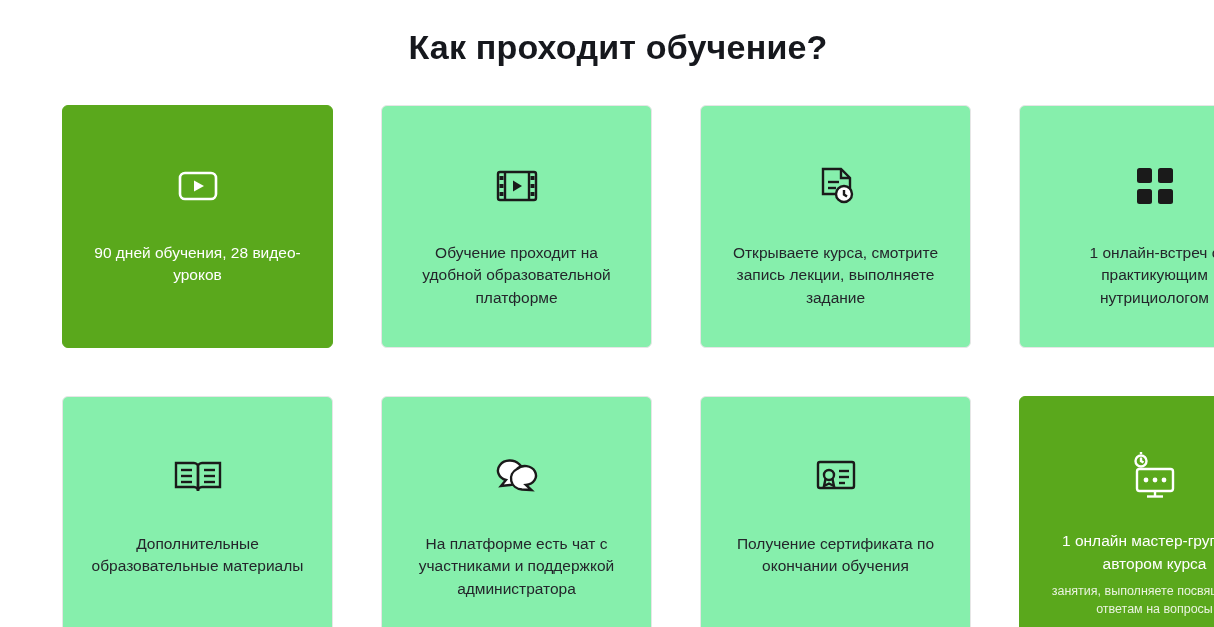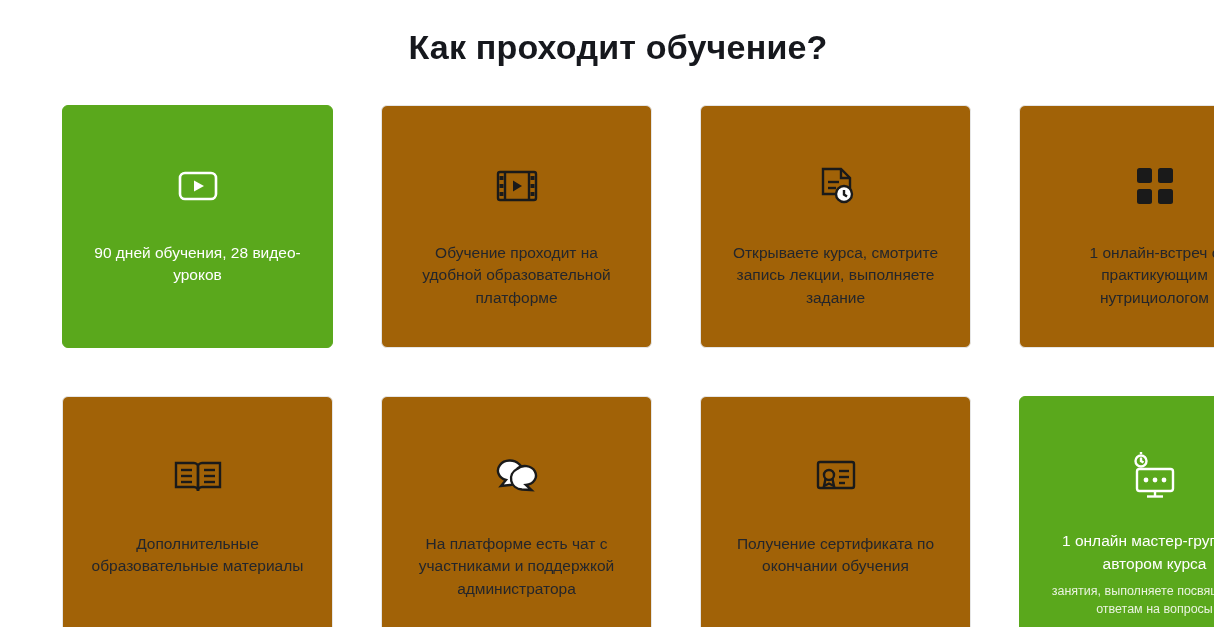--- a/index.html
+++ b/index.html
@@ -36,21 +36,21 @@
     grid-template-columns: repeat(4, 271px);
     grid-auto-rows: 243px;
     column-gap: 17px;
     row-gap: 17px;
     padding: 0 62px;
     margin-top: 38px;
     box-sizing: border-box;
     gap: 48px;
   }
   .card {
-    background: #a16207;
+    background: #86efac;
     border: 1px solid #e6e6e6;
     border-radius: 6px;
     box-sizing: border-box;
     display: flex;
     flex-direction: column;
     align-items: center;
     padding: 48px 22px 20px 22px;
     text-align: center;
   }
   .card.green {

